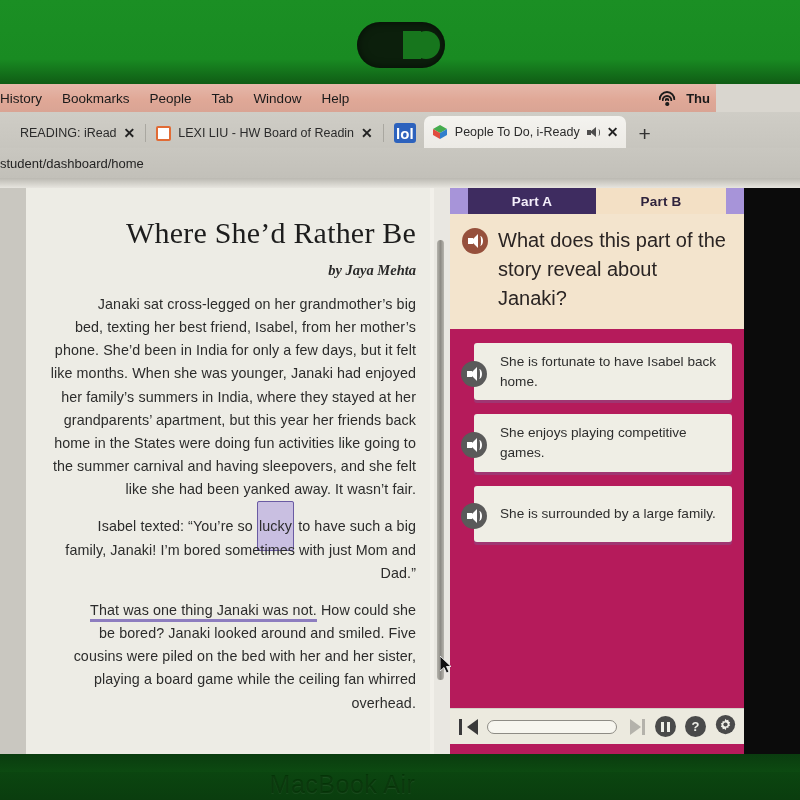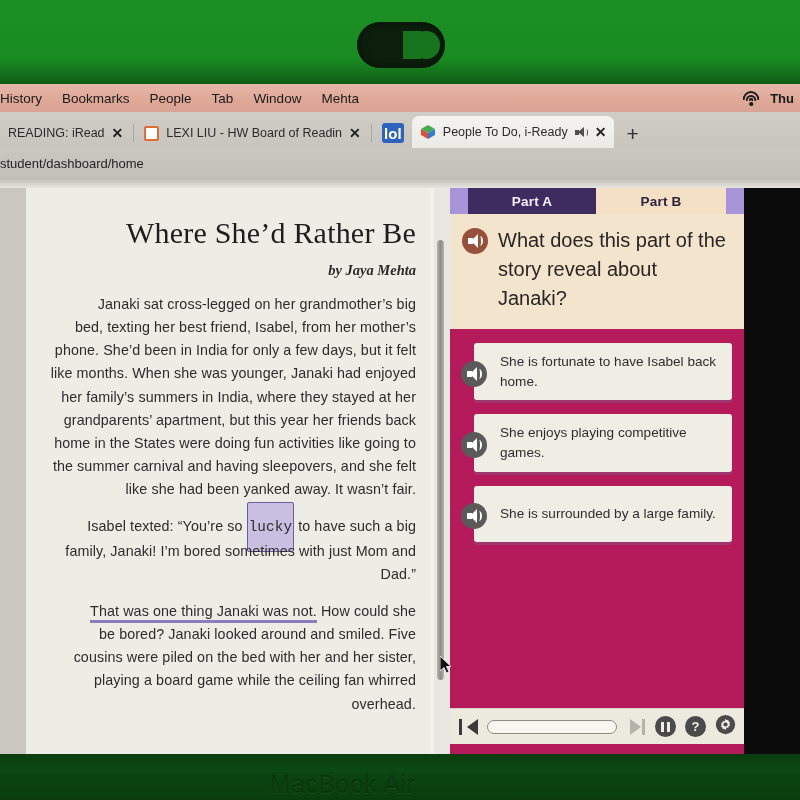--- a/index.html
+++ b/index.html
@@ -45,21 +45,21 @@
 
   
   #screen {
     position: absolute; left: 0; top: 84px; width: 800px; height: 688px;
     overflow: hidden; background: #d9d6cf;
     filter: saturate(.93) brightness(1.0);
   }
 
   
   #menubar {
-    position: relative; height: 28px; width: 800px;
+    position: relative; height: 28px; width: 716px;
     background: linear-gradient(180deg,#e8b7a8 0%, #e3a795 55%, #dca392 100%);
     display: flex; align-items: center;
     font-size: 13.5px; color: #1a1a1a;
   }
   #menubar .menu-left { display: flex; align-items: center; gap: 20px; padding-left: 0px; }
   #menubar .menu-left > span { white-space: nowrap; }
   #menubar .menu-right {
     position: absolute; right: 6px; top: 0; height: 28px;
     display: flex; align-items: center; gap: 10px; font-size: 13px; font-weight: bold;
   }
@@ -70,21 +70,21 @@
   }
   .wifi-icon i:nth-child(1){ width: 17px; height: 9px; top: 0px;}
   .wifi-icon i:nth-child(2){ width: 11px; height: 6px; top: 3.5px;}
   .wifi-icon i:nth-child(3){ width: 5px;  height: 3px; top: 7px;}
   .wifi-icon b { position:absolute; left: 50%; top: 11px; width: 3.5px; height: 3.5px; border-radius:50%; background:#1c1c1c; transform: translateX(-50%); }
 
   
   #tabstrip {
     height: 36px; width: 800px;
     background: linear-gradient(180deg,#cfcdc6 0%, #c7c5bd 100%);
-    display: flex; align-items: flex-end; padding-left: 0; position: relative;
+    display: flex; align-items: flex-end; padding-left: 12px; position: relative;
   }
   .tab {
     height: 30px; display: flex; align-items: center; gap: 7px;
     padding: 0 8px; font-size: 12.5px; color: #2b2b2b;
     position: relative; white-space: nowrap; overflow: hidden;
   }
   .tab .tab-close { font-size: 14px; font-weight: 700; color:#222; line-height:1; }
   .tab-sep { width: 1px; height: 18px; background: #a9a79f; margin: 0 2px 6px; }
   .tab.active {
     background: linear-gradient(180deg,#f4f3ef 0%, #eceae5 100%);
@@ -158,21 +158,20 @@
   }
   .para {
     font-size: 14.3px; line-height: 1.62; color: #2c2c2c;
     text-indent: 26px; margin-top: 14px; letter-spacing: .1px;
   }
   .hl-box {
     background: #c9bfe3;
     border: 1.6px solid #6b5aa8;
     padding: 16px 1px;
     border-radius: 2px;
-    font-family: Liberation Mono, monospace;
   }
   .ul-purple {
     border-bottom: 3px solid #8e7cc3;
     padding-bottom: 1px;
   }
 
   
   #scroll-track {
     position: absolute; left: 434px; top: 0; width: 16px; height: 584px;
     background: #e9e7e1;
@@ -304,21 +303,21 @@
 
   <div id="screen">
 
     <div id="menubar">
       <div class="menu-left">
         <span>History</span>
         <span>Bookmarks</span>
         <span>People</span>
         <span>Tab</span>
         <span>Window</span>
-        <span>Mehta</span>
+        <span>Help</span>
       </div>
       <div class="menu-right">
         <span class="wifi-icon">
             <i></i>
             <i></i>
             <i></i>
             <b></b>
           </span>
         <span>Thu</span>
       </div>

